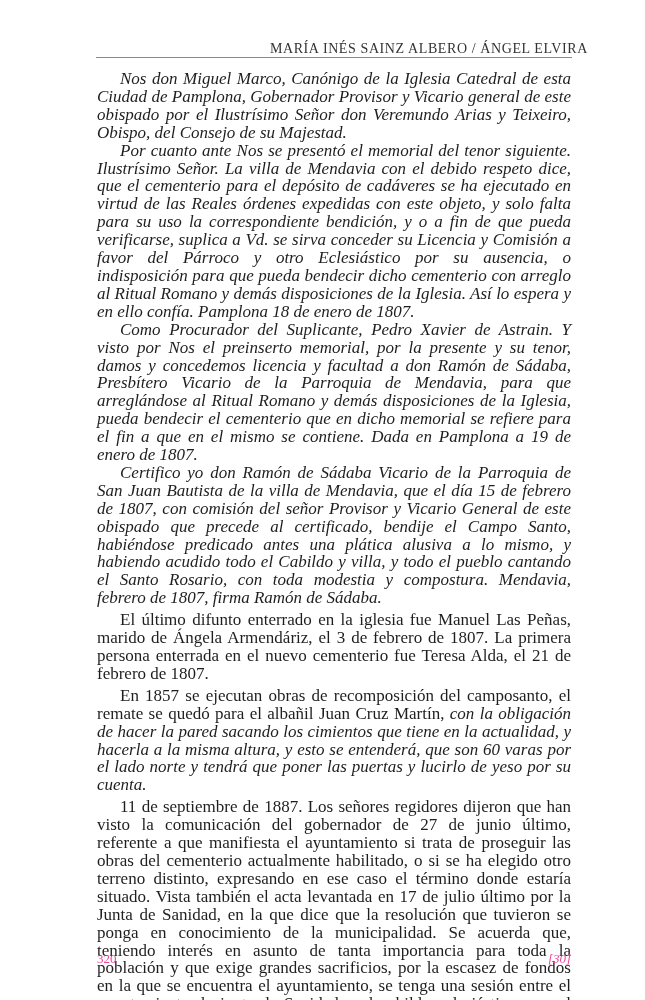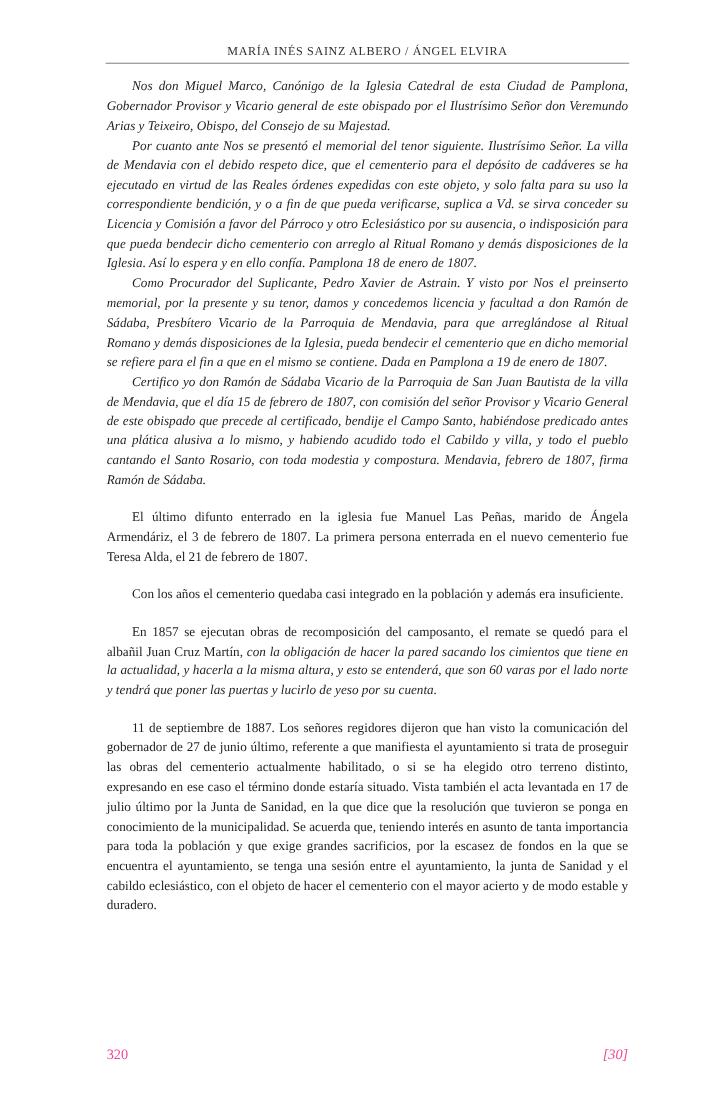--- a/index.html
+++ b/index.html
@@ -1,40 +1,39 @@
 <!DOCTYPE html>
 <html><head>
   <meta charset="utf-8">
   <style>
     html, body { margin: 0; padding: 0; background: #ffffff; }
     body { width: 645px; height: 1000px; position: relative; overflow: hidden;
            font-family: "Liberation Serif", "DejaVu Serif", serif; color: #1e1e1e; }
-    .running-head { position: absolute; top: 41px; left: 96px; width: 476px; text-align: center;
-           font-size: 11px; letter-spacing: 0.6px; color: #333; }
+    .running-head { position: absolute; top: 41px; left: 112px; width: 476px; text-align: right;
+           font-size: 14px; letter-spacing: 0.6px; color: #333; }
     .rule { position: absolute; top: 57px; left: 96px; width: 476px; height: 0; border-top: 1.3px solid #8a8a8a; }
     .body-text { position: absolute; top: 70px; left: 97px; width: 474px; }
-    p { margin: 0; font-size: 12px; line-height: 17.9px; text-align: justify; text-indent: 23px; hyphens: auto; }
+    p { margin: 0; font-size: 17px; line-height: 17.9px; text-align: justify; text-indent: 23px; hyphens: auto; }
     p.it { font-style: italic; }
-    p.space { margin-top: 16px; }
+    p.space { margin-top: 4px; }
     .folio { position: absolute; top: 951px; font-size: 13px; color: #ec4899; }
     .folio.left { left: 97px; }
     .folio.right { right: 74px; font-style: italic; }
     em { font-style: italic; }
   </style>
 </head>
 <body>
 
 <div class="running-head">MARÍA INÉS SAINZ ALBERO / ÁNGEL ELVIRA</div>
 <div class="rule"></div>
 
 <div class="body-text">
   <p class="it" lang="es">Nos don Miguel Marco, Canónigo de la Iglesia Catedral de esta Ciudad de Pamplona, Gobernador Provisor y Vicario general de este obispado por el Ilustrísimo Señor don Veremundo Arias y Teixeiro, Obispo, del Consejo de su Majestad.</p>
   <p class="it" lang="es">Por cuanto ante Nos se presentó el memorial del tenor siguiente. Ilustrísimo Señor. La villa de Mendavia con el debido respeto dice, que el cementerio para el depósito de cadáveres se ha ejecutado en virtud de las Reales órdenes expedidas con este objeto, y solo falta para su uso la correspondiente bendición, y o a fin de que pueda verificarse, suplica a Vd. se sirva conceder su Licencia y Comisión a favor del Párroco y otro Eclesiástico por su ausencia, o indisposición para que pueda bendecir dicho cementerio con arreglo al Ritual Romano y demás disposiciones de la Iglesia. Así lo espera y en ello confía. Pamplona 18 de enero de 1807.</p>
   <p class="it" lang="es">Como Procurador del Suplicante, Pedro Xavier de Astrain. Y visto por Nos el preinserto memorial, por la presente y su tenor, damos y concedemos licencia y facultad a don Ramón de Sádaba, Presbítero Vicario de la Parroquia de Mendavia, para que arreglándose al Ritual Romano y demás disposiciones de la Iglesia, pueda bendecir el cementerio que en dicho memorial se refiere para el fin a que en el mismo se contiene. Dada en Pamplona a 19 de enero de 1807.</p>
   <p class="it" lang="es">Certifico yo don Ramón de Sádaba Vicario de la Parroquia de San Juan Bautista de la villa de Mendavia, que el día 15 de febrero de 1807, con comisión del señor Provisor y Vicario General de este obispado que precede al certificado, bendije el Campo Santo, habiéndose predicado antes una plática alusiva a lo mismo, y habiendo acudido todo el Cabildo y villa, y todo el pueblo cantando el Santo Rosario, con toda modestia y compostura. Mendavia, febrero de 1807, firma Ramón de Sádaba.</p>
   <p class="space" lang="es">El último difunto enterrado en la iglesia fue Manuel Las Peñas, marido de Ángela Armendáriz, el 3 de febrero de 1807. La primera persona enterrada en el nuevo cementerio fue Teresa Alda, el 21 de febrero de 1807.</p>
-  <p class="space" lang="es">Con los años el cementerio quedaba casi integrado en la población y además era insuficiente.</p>
   <p class="space" lang="es"><span>En 1857 se ejecutan obras de recomposición del camposanto, el remate se quedó para el albañil Juan Cruz Martín, </span><em>con la obligación de hacer la pared sacando los cimientos que tiene en la actualidad, y hacerla a la misma altura, y esto se entenderá, que son 60 varas por el lado norte y tendrá que poner las puertas y lucirlo de yeso por su cuenta.</em></p>
   <p class="space" lang="es">11 de septiembre de 1887. Los señores regidores dijeron que han visto la comunicación del gobernador de 27 de junio último, referente a que manifiesta el ayuntamiento si trata de proseguir las obras del cementerio actualmente habilitado, o si se ha elegido otro terreno distinto, expresando en ese caso el término donde estaría situado. Vista también el acta levantada en 17 de julio último por la Junta de Sanidad, en la que dice que la resolución que tuvieron se ponga en conocimiento de la municipalidad. Se acuerda que, teniendo interés en asunto de tanta importancia para toda la población y que exige grandes sacrificios, por la escasez de fondos en la que se encuentra el ayuntamiento, se tenga una sesión entre el ayuntamiento, la junta de Sanidad y el cabildo eclesiástico, con el objeto de hacer el cementerio con el mayor acierto y de modo estable y duradero.</p>
 </div>
 
 <div class="folio left">320</div>
 <div class="folio right">[30]</div>
 
 </body></html>

